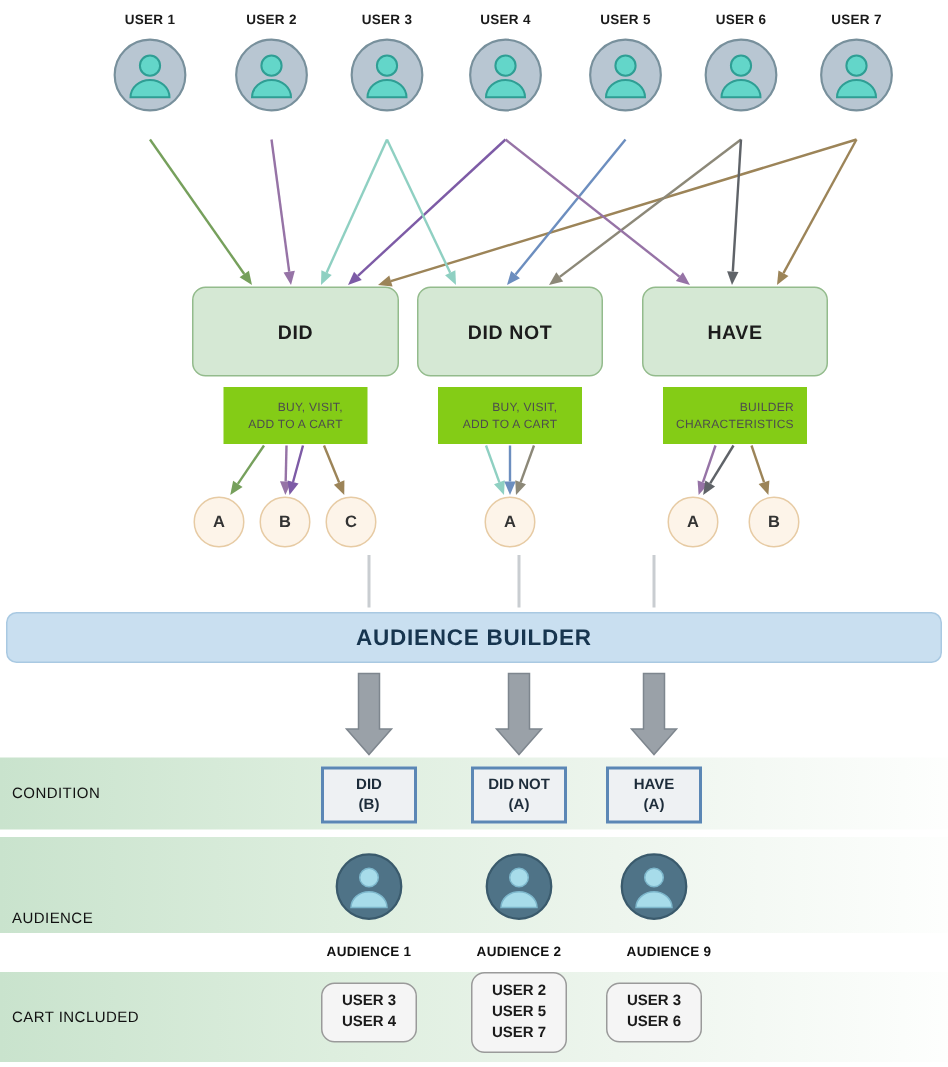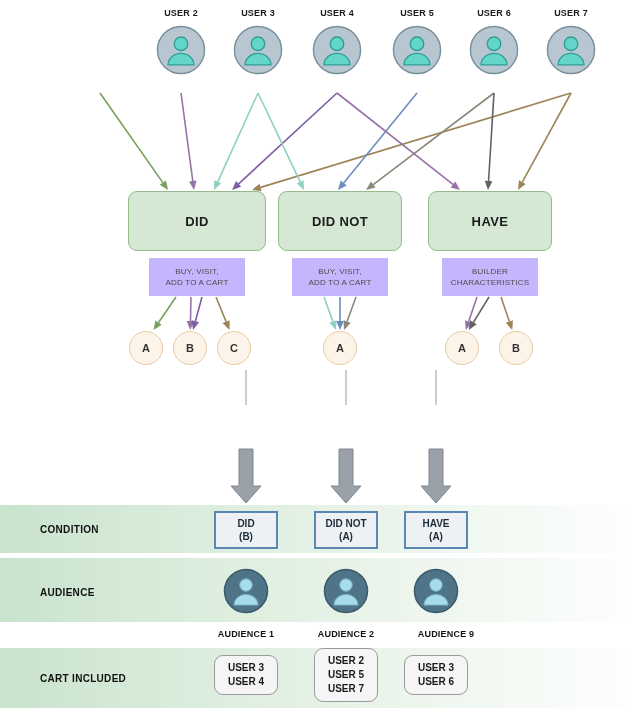--- a/index.html
+++ b/index.html
@@ -10,40 +10,40 @@
 
   .user { position:absolute; top:8px; width:60px; text-align:center; z-index:2; }
   .user-label { font-size:9px; font-weight:bold; color:#1a1a1a; letter-spacing:.2px; margin-bottom:7px; }
   .user-avatar { width:50px; height:50px; display:block; margin:0 auto; }
   .av-bg { fill:var(--avatar-user-fill,#b8c6d2); stroke:var(--avatar-user-stroke,#78909c); stroke-width:1.5; }
   .av-person { fill:var(--avatar-person,#63d6c9); stroke:#2f9e94; stroke-width:1.4; }
 
   .cond-box { position:absolute; top:191px; height:60px; background:var(--green-box-fill,#d5e8d4);
     border:1.5px solid var(--green-box-border,#93bb8c); border-radius:9px; display:flex; align-items:center;
     justify-content:center; font-weight:bold; font-size:13px; color:#1c1c1c; letter-spacing:.4px; z-index:2; }
-  .cond-sub { position:absolute; top:258px; height:38px; width:96px; background:#c4b5fd; display:flex;
-    align-items:center; justify-content:center; text-align:center; font-size:8px; color:#4d4d4d;
+  .cond-sub { position:absolute; top:258px; height:38px; width:96px; background:#84cc16; display:flex;
+    align-items:center; justify-content:center; text-align:right; font-size:8px; color:#4d4d4d;
     white-space:pre-line; line-height:11px; letter-spacing:.2px; z-index:2; }
   .variant { position:absolute; top:331px; width:34px; height:34px; border-radius:50%;
     background:var(--variant-fill,#fdf4e9); border:1.5px solid var(--variant-border,#e7cba4);
     display:flex; align-items:center; justify-content:center; font-size:11px; font-weight:bold; color:#333; z-index:2; }
 
   .banner { position:absolute; left:4px; top:408px; width:624px; height:34px;
     background:var(--banner-bg,#c9dff0); border:1px solid #a9c9e2; border-radius:7px; display:flex;
     align-items:center; justify-content:center; font-weight:bold; font-size:15px; color:#17354f;
     letter-spacing:.5px; z-index:2; }
 
   .band { position:absolute; left:0; width:632px; z-index:0;
     background:linear-gradient(90deg, #c9e3cd 0%, #ddeede 35%, #edf5ed 65%, rgba(248,252,248,.25) 100%); }
   .band-condition { top:505px; height:48px; }
   .band-audience  { top:558px; height:64px; }
   .band-users     { top:648px; height:60px; }
 
-  .row-label { position:absolute; left:8px; font-size:10px; font-weight:bold; color:#111;
-    letter-spacing:.3px; z-index:2;margin-left:32px; }
+  .row-label { position:absolute; left:8px; font-size:10px; font-weight:normal; color:#111;
+    letter-spacing:.3px; z-index:2; }
 
   .result-box { position:absolute; top:511px; width:64px; height:38px; background:#eef1f3;
     border:2px solid var(--condition-box-border,#5b87b5); display:flex; flex-direction:column;
     align-items:center; justify-content:center; font-size:10px; font-weight:600; color:#1d2c3a;
     line-height:13px; z-index:2; }
 
   .aud-avatar { position:absolute; top:568px; width:46px; height:46px; z-index:2; }
   .aud-bg { fill:var(--audience-fill,#4f7387); stroke:#3a5a6c; stroke-width:1.5; }
   .aud-person { fill:var(--audience-person,#a7dcea); stroke:#7db7cc; stroke-width:1; }
   .aud-label { position:absolute; top:629px; width:80px; text-align:center; font-size:9px;
@@ -102,20 +102,28 @@
       <line x1="501" y1="297" x2="509.3459346499068" y2="321.4814083063931" stroke="#9c8458" stroke-width="1.6"></line>
       <polygon points="512.25,330 505.7491959348283,322.70756923198803 512.9426733649852,320.2552473807982" fill="#9c8458"></polygon>
       <line x1="246" y1="370" x2="246" y2="405" stroke="#c9cdd1" stroke-width="2"></line>
       <line x1="346" y1="370" x2="346" y2="405" stroke="#c9cdd1" stroke-width="2"></line>
       <line x1="436" y1="370" x2="436" y2="405" stroke="#c9cdd1" stroke-width="2"></line>
       <polygon points="239,449 253,449 253,486 261,486 246,503 231,486 239,486" fill="#9aa1a8" stroke="#7e868e" stroke-width="1"></polygon>
       <polygon points="339,449 353,449 353,486 361,486 346,503 331,486 339,486" fill="#9aa1a8" stroke="#7e868e" stroke-width="1"></polygon>
       <polygon points="429,449 443,449 443,486 451,486 436,503 421,486 429,486" fill="#9aa1a8" stroke="#7e868e" stroke-width="1"></polygon>
     </svg>
 
+  <div class="user" style="left:70px">
+    <div class="user-label">USER 1</div>
+    <svg class="user-avatar" viewBox="0 0 52 52">
+      <circle class="av-bg" cx="26" cy="26" r="24.5"></circle>
+        <circle class="av-person" cx="26" cy="19.5" r="7"></circle>
+      <path class="av-person" d="M12.5,41.5 a13.5,12 0 0 1 27,0 z"></path>
+    </svg>
+  </div>
   <div class="user" style="left:151px">
     <div class="user-label">USER 2</div>
     <svg class="user-avatar" viewBox="0 0 52 52">
       <circle class="av-bg" cx="26" cy="26" r="24.5"></circle>
         <circle class="av-person" cx="26" cy="19.5" r="7"></circle>
       <path class="av-person" d="M12.5,41.5 a13.5,12 0 0 1 27,0 z"></path>
     </svg>
   </div>
   <div class="user" style="left:228px">
     <div class="user-label">USER 3</div>
@@ -175,27 +183,28 @@
   <div class="cond-sub" style="left:442px">BUILDER
 CHARACTERISTICS</div>
 
   <div class="variant" style="left:129px">A</div>
   <div class="variant" style="left:173px">B</div>
   <div class="variant" style="left:217px">C</div>
   <div class="variant" style="left:323px">A</div>
   <div class="variant" style="left:445px">A</div>
   <div class="variant" style="left:499px">B</div>
 
+  <div class="banner">AUDIENCE BUILDER</div>
 
   <div class="band band-condition"></div>
   <div class="band band-audience"></div>
   <div class="band band-users"></div>
 
   <div class="row-label" style="top:524px">CONDITION</div>
-  <div class="row-label" style="top:587px">AUDIENCE</div>
+  <div class="row-label" style="top:607px">AUDIENCE</div>
   <div class="row-label" style="top:673px">CART INCLUDED</div>
 
   <div class="result-box" style="left:214px">
     <span>DID</span>
     <span>(B)</span>
   </div>
   <div class="result-box" style="left:314px">
     <span>DID NOT</span>
     <span>(A)</span>
   </div>

